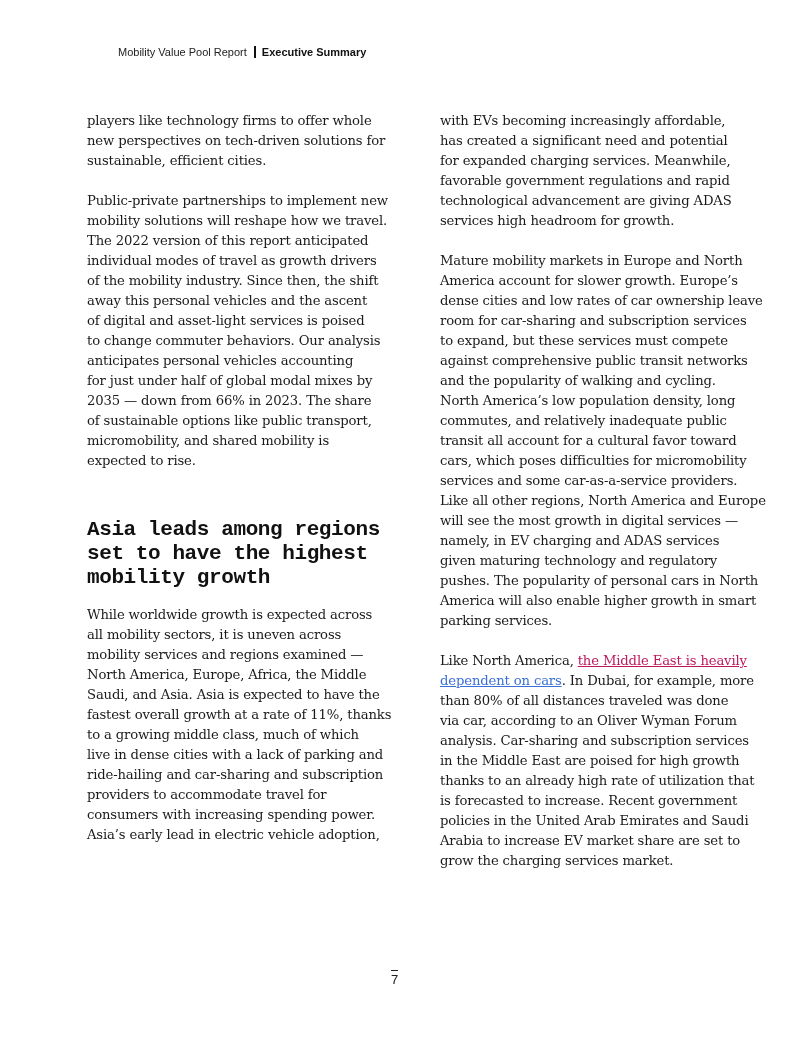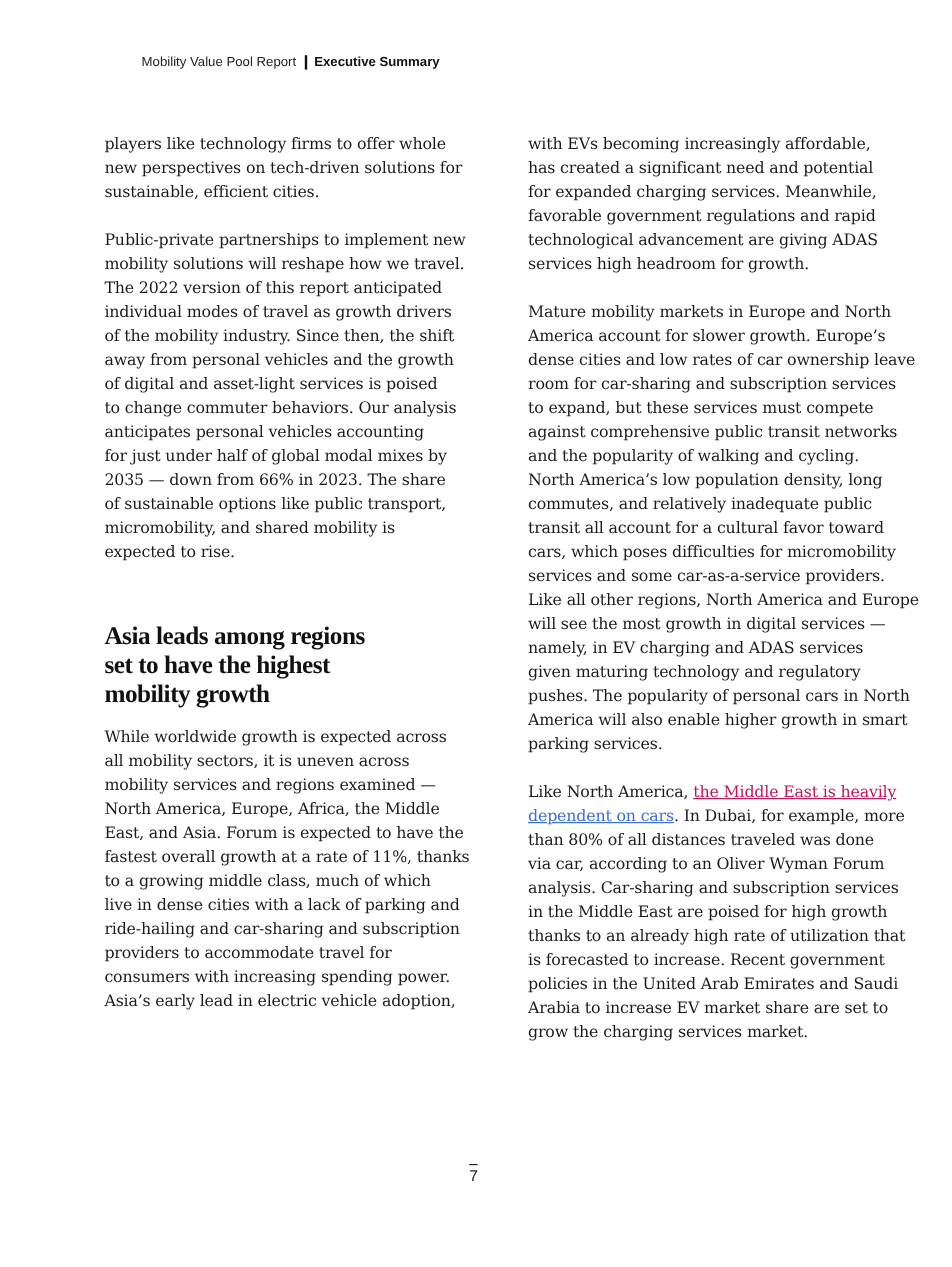--- a/index.html
+++ b/index.html
@@ -45,21 +45,21 @@
       line-height: 20px;
       color: #1a1a1a;
       letter-spacing: -0.15px;
     }
     .col-left { left: 87px; width: 300px; }
     .col-right { left: 406px; width: 310px; margin-left: 34px; }
     .col p {
       margin: 0 0 20px 0;
     }
     .heading {
-      font-family: Liberation Serif, serif;
+      font-family: Liberation Mono, monospace;
       font-weight: bold;
       font-size: 21px;
       line-height: 24px;
       color: #111;
       margin: 47px 0 15px 0;
       letter-spacing: -0.4px;
       width: 270px;
     }
     .line { display: block; white-space: nowrap; }
     a.link {
@@ -97,41 +97,41 @@
       <span class="line">players like technology firms to offer whole</span>
       <span class="line">new perspectives on tech-driven solutions for</span>
       <span class="line">sustainable, efficient cities.</span>
     </p>
   <p>
       <span class="line">Public-private partnerships to implement new</span>
       <span class="line">mobility solutions will reshape how we travel.</span>
       <span class="line">The 2022 version of this report anticipated</span>
       <span class="line">individual modes of travel as growth drivers</span>
       <span class="line">of the mobility industry. Since then, the shift</span>
-      <span class="line">away from personal vehicles and the growth</span>
+      <span class="line">away this personal vehicles and the ascent</span>
       <span class="line">of digital and asset-light services is poised</span>
       <span class="line">to change commuter behaviors. Our analysis</span>
       <span class="line">anticipates personal vehicles accounting</span>
       <span class="line">for just under half of global modal mixes by</span>
       <span class="line">2035 — down from 66% in 2023. The share</span>
       <span class="line">of sustainable options like public transport,</span>
       <span class="line">micromobility, and shared mobility is</span>
       <span class="line">expected to rise.</span>
     </p>
   <h2 class="heading">
       <span class="line">Asia leads among regions</span>
       <span class="line">set to have the highest</span>
       <span class="line">mobility growth</span>
     </h2>
   <p>
       <span class="line">While worldwide growth is expected across</span>
       <span class="line">all mobility sectors, it is uneven across</span>
       <span class="line">mobility services and regions examined —</span>
       <span class="line">North America, Europe, Africa, the Middle</span>
-      <span class="line">East, and Asia. Forum is expected to have the</span>
+      <span class="line">Saudi, and Asia. Asia is expected to have the</span>
       <span class="line">fastest overall growth at a rate of 11%, thanks</span>
       <span class="line">to a growing middle class, much of which</span>
       <span class="line">live in dense cities with a lack of parking and</span>
       <span class="line">ride-hailing and car-sharing and subscription</span>
       <span class="line">providers to accommodate travel for</span>
       <span class="line">consumers with increasing spending power.</span>
       <span class="line">Asia’s early lead in electric vehicle adoption,</span>
     </p>
 </div>
 

